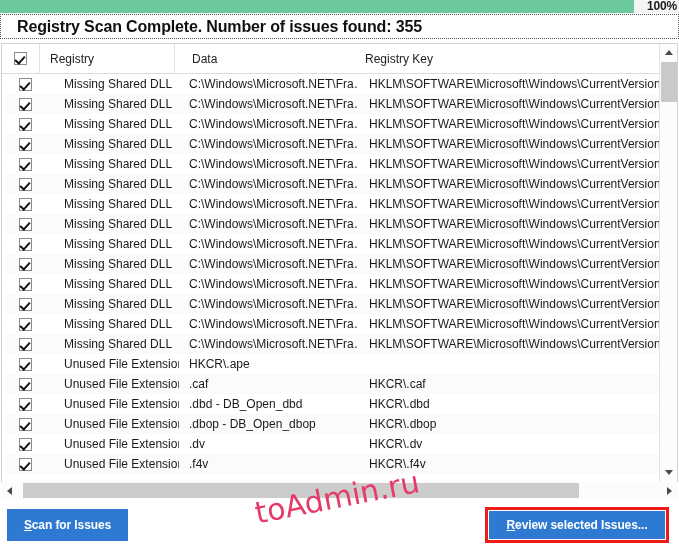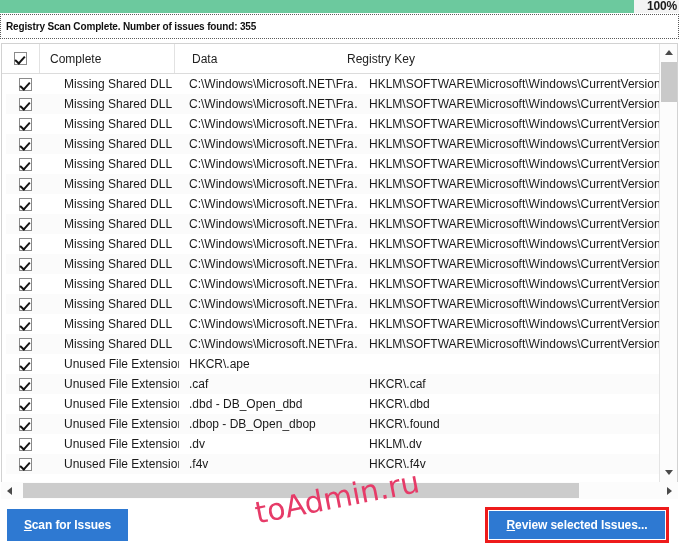--- a/index.html
+++ b/index.html
@@ -53,22 +53,22 @@
     position: absolute;
     left: 0; top: 14px;
     width: 679px; height: 25px;
     background: #ffffff;
     border: 1px dotted #5a5a5a;
     box-sizing: border-box;
     display: flex;
     align-items: center;
   }
   #status-text {
-    padding-left: 5px;
-    font-size: 10px;
+    padding-left: 16px;
+    font-size: 16px;
     font-weight: bold;
     color: #101010;
     letter-spacing: -0.15px;
     white-space: nowrap;
   }
 
   
   #listview {
     position: absolute;
     left: 1px; top: 43px;
@@ -95,21 +95,21 @@
     display: flex;
     align-items: center;
     font-size: 12px;
     color: #222222;
     background: #ffffff;
   }
   .hcell span.hlabel { padding-left: 10px; }
   .hcell.h-check { left: 0;   width: 38px; justify-content: center; }
   .hcell.h-prob  { left: 38px;  width: 135px; }
   .hcell.h-data  { left: 180px; width: 180px; }
-  .hcell.h-key   { left: 335px; width: 304px; border-right: none; }
+  .hcell.h-key   { left: 353px; width: 304px; border-right: none; }
 
   
   .cbox {
     width: 13px; height: 13px;
     border: 1px solid #8a8a8a;
     background: #ffffff;
     box-sizing: border-box;
     position: relative;
     display: inline-block;
   }
@@ -276,21 +276,21 @@
   <div id="status-text">Registry Scan Complete. Number of issues found: 355</div>
 </div>
 
 <div id="listview">
 
   <div id="lv-header">
     <div class="hcell h-check">
       <span class="cbox"></span>
     </div>
     <div class="hcell h-prob">
-      <span class="hlabel">Complete</span>
+      <span class="hlabel">Registry</span>
     </div>
     <div class="hcell h-data">
       <span class="hlabel">Data</span>
     </div>
     <div class="hcell h-key">
       <span class="hlabel">Registry Key</span>
     </div>
   </div>
 
   <div id="lv-rows">
@@ -428,29 +428,29 @@
         <div class="cell-prob">Unused File Extension</div>
         <div class="cell-data">.dbd - DB_Open_dbd</div>
         <div class="cell-key">HKCR\.dbd</div>
       </div>
       <div class="lvrow alt">
         <div class="cell-check">
           <span class="cbox"></span>
         </div>
         <div class="cell-prob">Unused File Extension</div>
         <div class="cell-data">.dbop - DB_Open_dbop</div>
-        <div class="cell-key">HKCR\.found</div>
+        <div class="cell-key">HKCR\.dbop</div>
       </div>
       <div class="lvrow">
         <div class="cell-check">
           <span class="cbox"></span>
         </div>
         <div class="cell-prob">Unused File Extension</div>
         <div class="cell-data">.dv</div>
-        <div class="cell-key">HKLM\.dv</div>
+        <div class="cell-key">HKCR\.dv</div>
       </div>
       <div class="lvrow alt">
         <div class="cell-check">
           <span class="cbox"></span>
         </div>
         <div class="cell-prob">Unused File Extension</div>
         <div class="cell-data">.f4v</div>
         <div class="cell-key">HKCR\.f4v</div>
       </div>
     </div>

